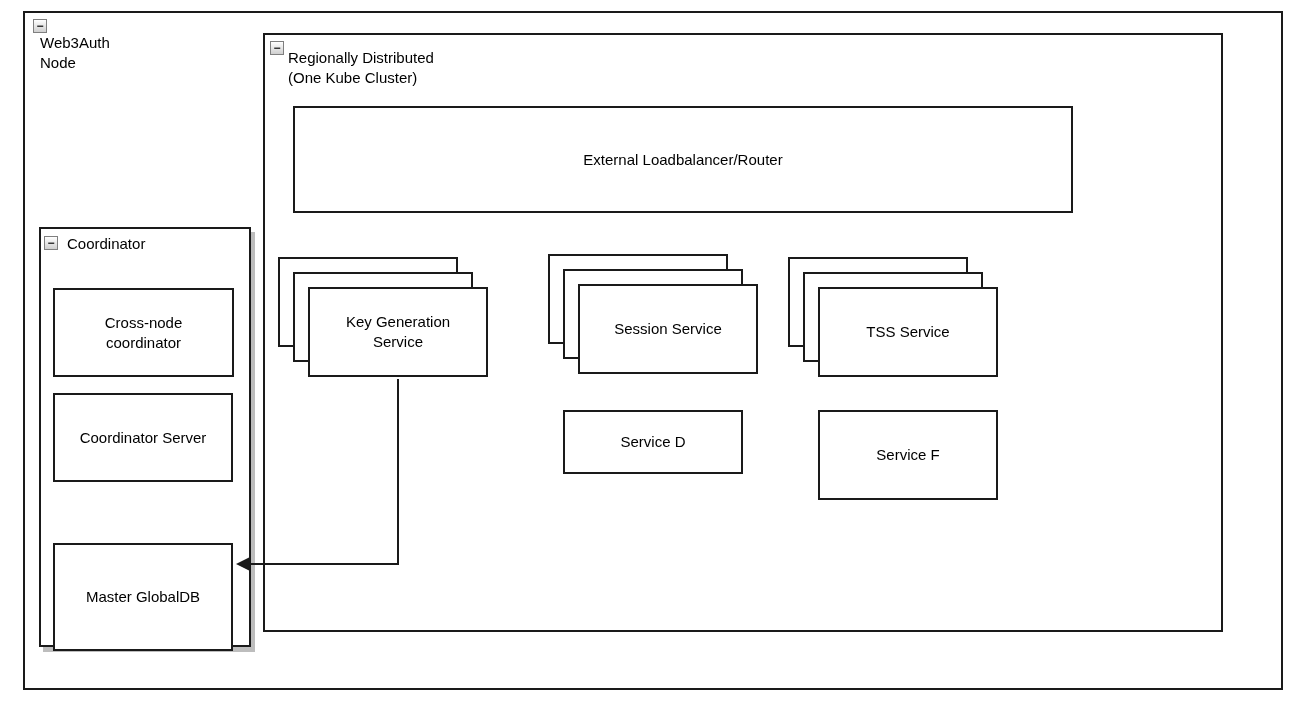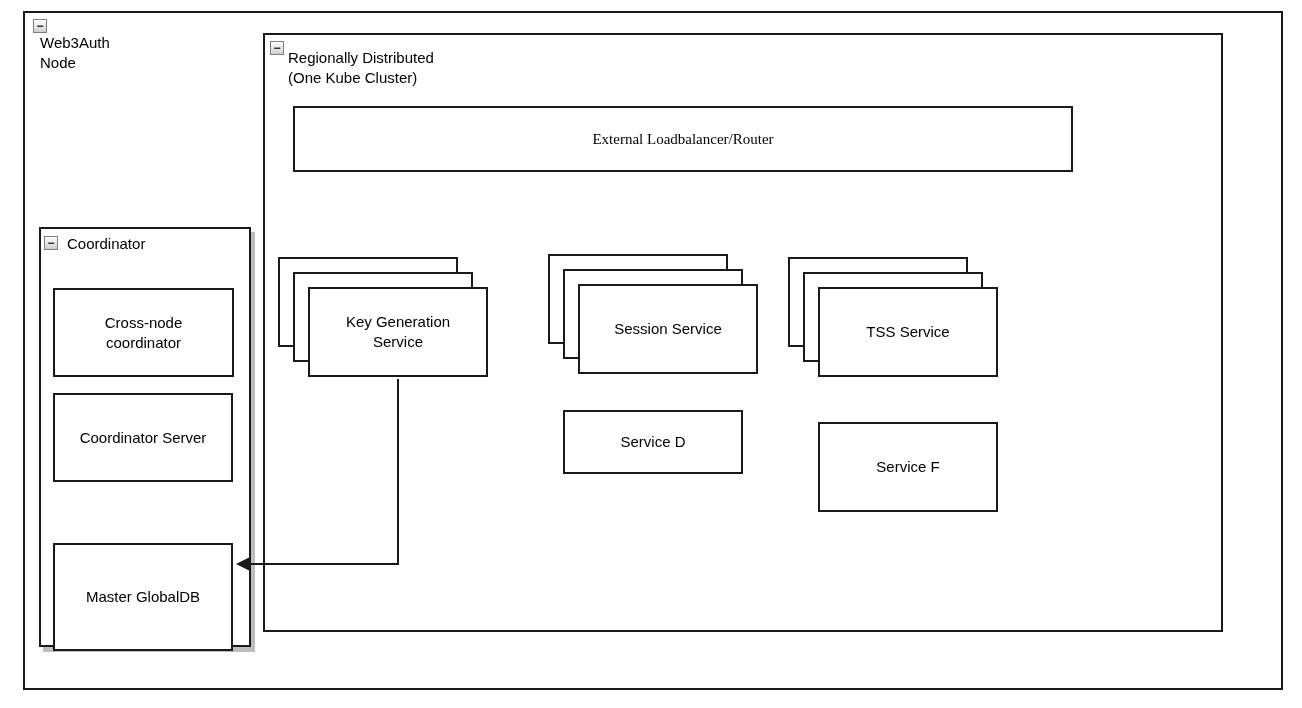--- a/index.html
+++ b/index.html
@@ -97,21 +97,21 @@
   </div>
 
   <div class="container-frame" style="left:263px; top:33px; width:960px; height:599px;">
   </div>
   <div class="collapse-btn" style="left:270px; top:41px;">−</div>
   <div class="container-label" style="left:288px; top:48px; width:186px;">
     <span style="display:block">Regionally Distributed</span>
     <span style="display:block">(One Kube Cluster)</span>
   </div>
 
-  <div class="box" style="left:293px; top:106px; width:780px; height:66px;font-family:Liberation Serif, serif;">
+  <div class="box" style="left:293px; top:106px; width:780px; height:107px;">
     <span>External Loadbalancer/Router</span>
   </div>
 
   <div class="stack-wrap" style="left:278px; top:257px; width:212px; height:122px;">
     <div class="stack-box" style="left:0; top:0;"></div>
     <div class="stack-box" style="left:15px; top:15px;"></div>
     <div class="stack-box" style="left:30px; top:30px;">
       <span class="label-narrow">Key Generation Service</span>
     </div>
   </div>
@@ -129,21 +129,21 @@
     <div class="stack-box" style="left:15px; top:15px;"></div>
     <div class="stack-box" style="left:30px; top:30px;">
       <span>TSS Service</span>
     </div>
   </div>
 
   <div class="box" style="left:563px; top:410px; width:180px; height:64px;">
     <span>Service D</span>
   </div>
 
-  <div class="box" style="left:818px; top:410px; width:180px; height:90px;margin-top:12px;">
+  <div class="box" style="left:818px; top:410px; width:180px; height:90px;">
     <span>Service F</span>
   </div>
 
   <div class="container-frame coordinator-shadow" style="left:39px; top:227px; width:212px; height:420px;">
   </div>
   <div class="collapse-btn" style="left:44px; top:236px;">−</div>
   <div class="container-label" style="left:67px; top:234px;">Coordinator</div>
 
   <div class="box" style="left:53px; top:288px; width:181px; height:89px;">
     <span class="label-narrow" style="max-width:115px;">Cross-node coordinator</span>

